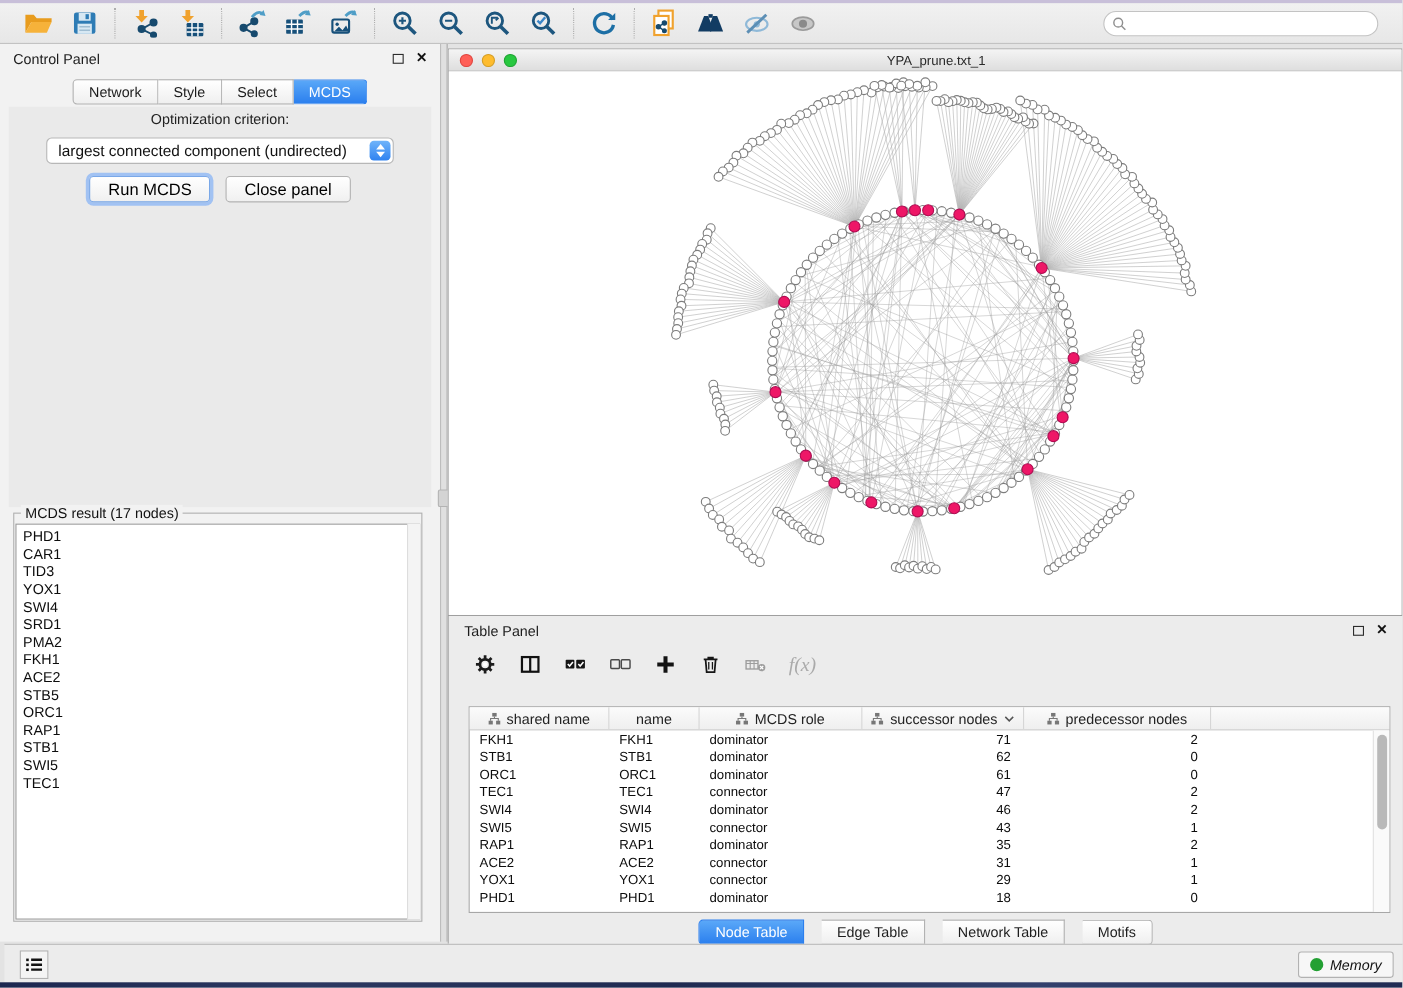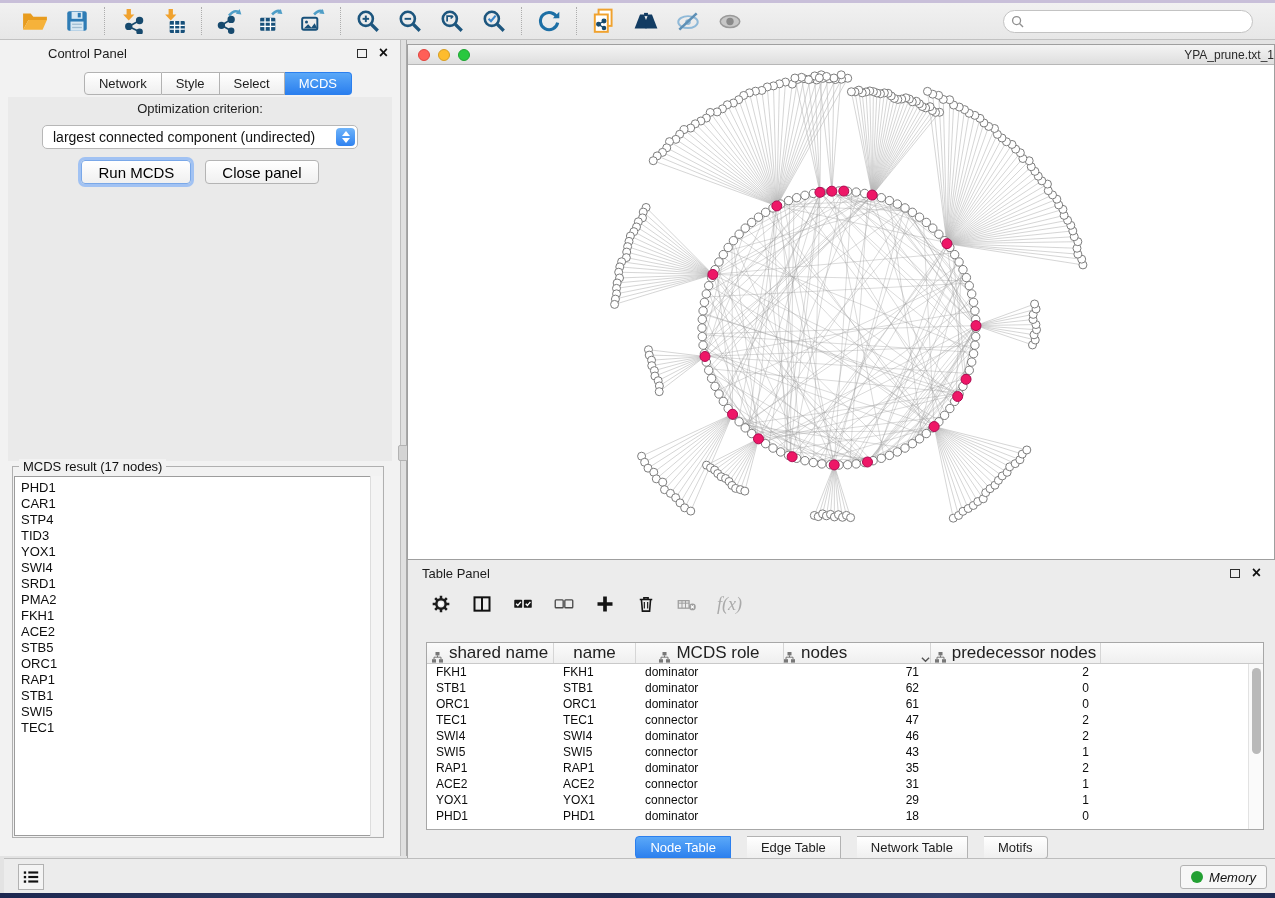--- a/index.html
+++ b/index.html
@@ -13,21 +13,21 @@
              display:flex; align-items:center; padding:0 8px; }
   .tb-group { display:flex; align-items:center; gap:16px; padding:0 14px; height:100%; }
   .tb-sep { width:0; height:28px; border-left:1px dotted #adadad; }
   .tb-icon { width:26px; height:26px; display:flex; align-items:center; justify-content:center; cursor:pointer; }
   .tb-icon svg { width:26px; height:26px; }
   .search-box { margin-left:auto; margin-right:14px; width:250px; height:23px; background:#fff;
                 border:1px solid #c3c3c3; border-radius:12px; display:flex; align-items:center; padding:0 7px; gap:5px; }
   .search-box input { border:none; outline:none; flex:1; font-size:12px; background:transparent; font-family:"Liberation Sans",sans-serif; }
 
   
-  .control-panel { position:absolute; left:0; top:40px; width:400px; height:816px; background:#f2f2f2;padding-left:36px; }
+  .control-panel { position:absolute; left:0; top:40px; width:400px; height:816px; background:#f2f2f2; }
   .panel-header { height:26px; display:flex; align-items:center; padding:0 12px; }
   .panel-title { font-size:13px; color:#1c1c1c; }
   .panel-header .spacer { flex:1; }
   .float-icon { width:10px; height:9px; border:1.5px solid #2c2c2c; display:inline-block; margin-right:12px; cursor:pointer; }
   .close-icon { font-size:16px; font-weight:700; color:#111; line-height:12px; cursor:pointer; }
 
   .seg { display:flex; justify-content:center; }
   .seg .tab { padding:3px 14px; font-size:13px; background:linear-gradient(#ffffff,#efefef);
               border:1px solid #b2b2b2; border-left-width:0; color:#1d1d1d; cursor:pointer; white-space:nowrap; }
   .seg .tab:first-of-type { border-left-width:1px; border-radius:4px 0 0 4px; }
@@ -63,37 +63,37 @@
   .v-splitter .grip { position:absolute; left:-3px; top:405px; width:11px; height:16px; background:#d4d4d4;
                       border:1px solid #b3b3b3; border-radius:2px; }
 
   
   .net-window { position:absolute; left:407px; top:44px; width:868px; height:516px; background:#fff;
                 border:1px solid #9f9f9f; }
   .net-titlebar { height:20px; background:linear-gradient(#f4f4f4,#dedede); border-bottom:1px solid #b7b7b7;
                   display:flex; align-items:center; position:relative; }
   .traffic { display:flex; gap:8px; margin-left:10px; }
   .light { width:12px; height:12px; border-radius:50%; cursor:pointer; }
-  .net-title { position:absolute; left:0; right:0; text-align:right; font-size:12px; color:#2a2a2a;padding-left:20px; }
+  .net-title { position:absolute; left:0; right:0; text-align:center; font-size:12px; color:#2a2a2a;padding-left:20px; }
   .net-canvas { position:relative; width:866px; height:494px; background:#fff; overflow:hidden; }
   .net-canvas svg { display:block; }
 
   
   .table-panel { position:absolute; left:407px; top:560px; width:868px; height:298px; background:#ececec;
                  border-left:1px solid #a8a8a8; }
   .tp-header { height:26px; display:flex; align-items:center; padding:0 14px; }
   .tp-toolbar { height:36px; display:flex; align-items:center; gap:19px; padding-left:22px; }
   .tp-tool { width:22px; height:22px; display:flex; align-items:center; justify-content:center; cursor:pointer; }
   .tp-tool svg { width:20px; height:20px; }
   .fx-label { font-family:"Liberation Serif", serif; font-style:italic; font-size:18px; color:#aaa; cursor:default; }
 
   .data-table { position:absolute; left:18px; top:82px; width:838px; height:188px; background:#fff; border:1px solid #a7a7a7; }
   .thead { display:grid; grid-template-columns:127px 82px 148px 147px 170px 1fr; height:21px;
            background:linear-gradient(#fbfbfb,#efefef); border-bottom:1px solid #c9c9c9; }
-  .th { display:flex; align-items:flex-end; justify-content:center; gap:6px; font-size:17px; color:#222;
+  .th { display:flex; align-items:center; justify-content:center; gap:6px; font-size:13px; color:#222;
         border-right:1px solid #d6d6d6; overflow:hidden; cursor:pointer; }
   .th:last-child { border-right:none; }
   .tree-icon svg { width:11px; height:11px; display:block; }
   .sort-chevron svg { width:9px; height:7px; display:block; }
   .tbody { position:absolute; top:21px; left:0; right:15px; bottom:0; overflow:hidden; }
   .tr { display:grid; grid-template-columns:127px 82px 148px 147px 170px 1fr; height:16px; cursor:default; }
   .td { font-size:12px; color:#0c0c0c; line-height:16px; white-space:nowrap; overflow:hidden; }
   .td.text { padding-left:9px; }
   .td.num { text-align:right; padding-right:12px; }
   .table-scroll { position:absolute; top:21px; right:0; bottom:0; width:15px; background:#fafafa; border-left:1px solid #e2e2e2; }
@@ -317,21 +317,20 @@
       <button class="mac-btn">Close panel</button>
     </div>
   </div>
 
   <div class="result-box">
     <span class="result-legend">MCDS result (17 nodes)</span>
     <div class="result-list">
 
     <div class="result-item">PHD1</div>
         <div class="result-item">CAR1</div>
-        <div class="result-item">STP4</div>
         <div class="result-item">TID3</div>
         <div class="result-item">YOX1</div>
         <div class="result-item">SWI4</div>
         <div class="result-item">SRD1</div>
         <div class="result-item">PMA2</div>
         <div class="result-item">FKH1</div>
         <div class="result-item">ACE2</div>
         <div class="result-item">STB5</div>
         <div class="result-item">ORC1</div>
         <div class="result-item">RAP1</div>

